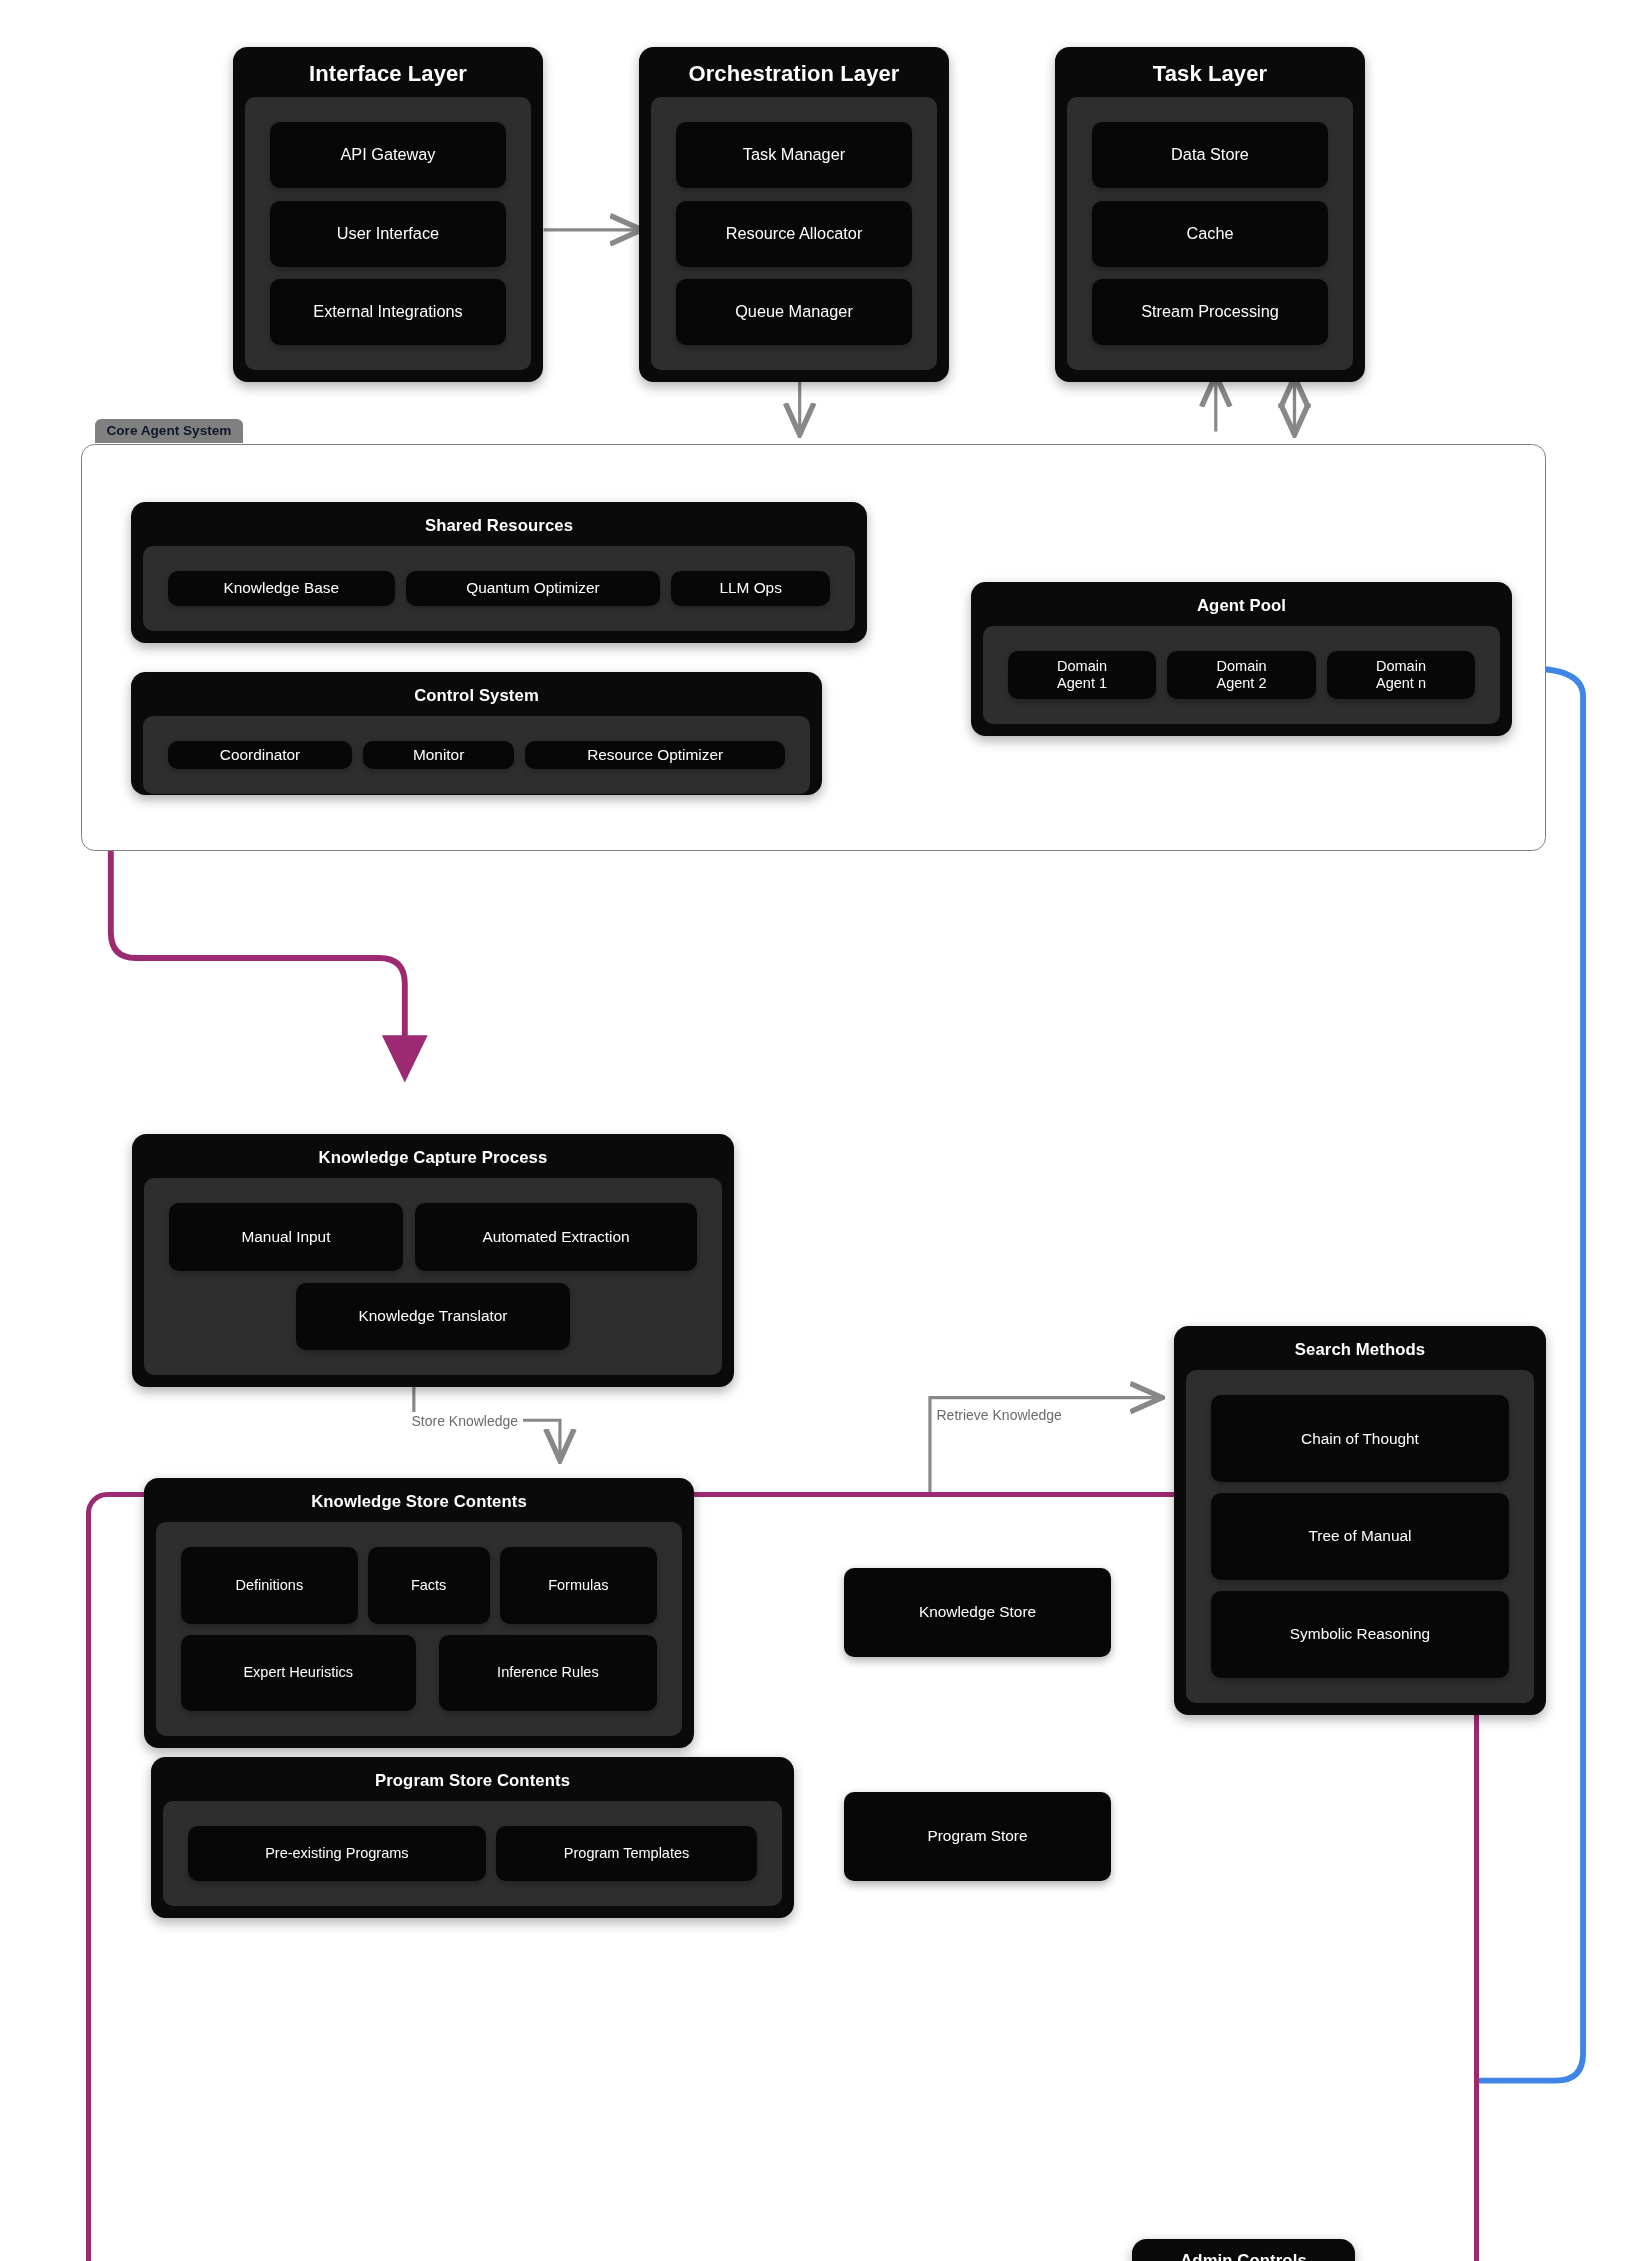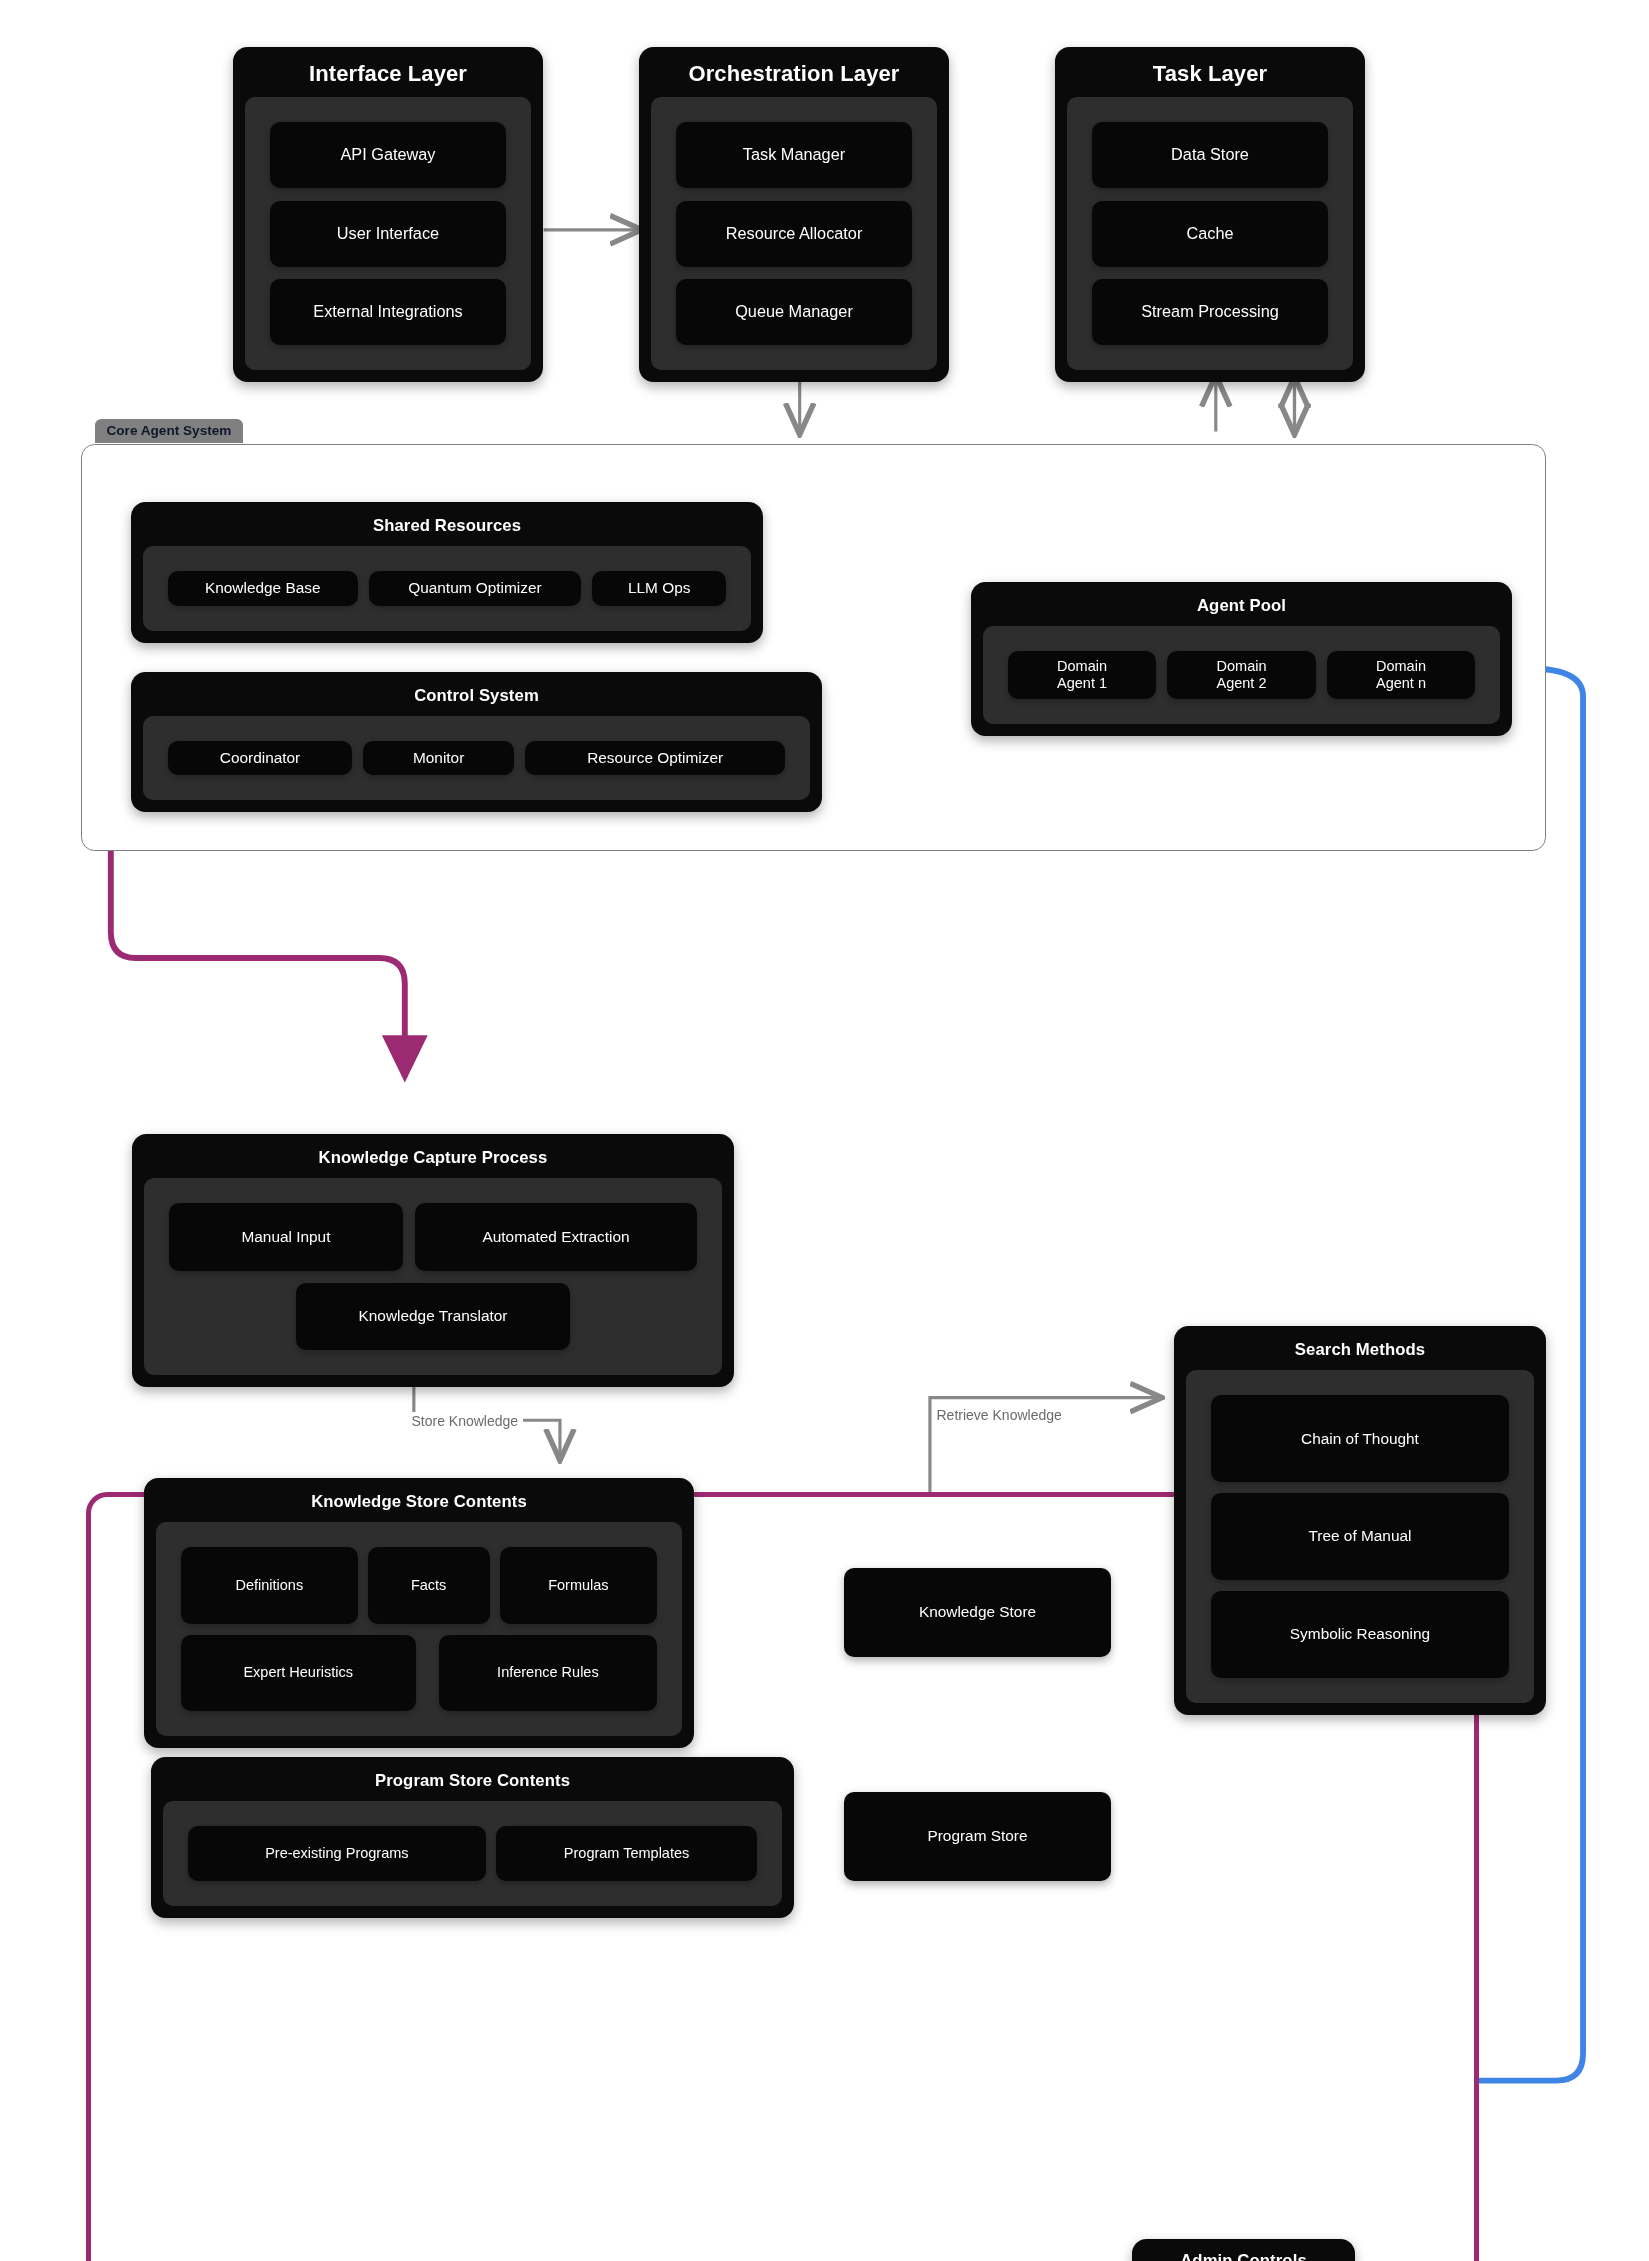--- a/index.html
+++ b/index.html
@@ -174,30 +174,30 @@
       <div class="node t-node-lg" style="flex:1">Data Store</div>
       <div class="node t-node-lg" style="flex:1">Cache</div>
       <div class="node t-node-lg" style="flex:1">Stream Processing</div>
     </div>
   </div>
 
   <div class="abs subgraph" style="left:81px; top:444px; width:1465px; height:407px;">
     <div class="tab t-tab">Core Agent System</div>
   </div>
 
-  <div class="abs card" style="left:131px; top:502px; width:632px; height:141px;">
+  <div class="abs card" style="left:131px; top:502px; width:736px; height:141px;">
     <div class="card-title t-title-md">Shared Resources</div>
     <div class="card-body row">
       <div class="node t-node-md" style="flex:1.15">Knowledge Base</div>
       <div class="node t-node-md" style="flex:1.3">Quantum Optimizer</div>
       <div class="node t-node-md" style="flex:0.78">LLM Ops</div>
     </div>
   </div>
 
-  <div class="abs card" style="left:131px; top:672px; width:691px; height:140px;">
+  <div class="abs card" style="left:131px; top:672px; width:691px; height:123px;">
     <div class="card-title t-title-md">Control System</div>
     <div class="card-body row">
       <div class="node t-node-md" style="flex:1">Coordinator</div>
       <div class="node t-node-md" style="flex:0.8">Monitor</div>
       <div class="node t-node-md" style="flex:1.45">Resource Optimizer</div>
     </div>
   </div>
 
   <div class="abs card" style="left:971px; top:582px; width:541px; height:154px;">
     <div class="card-title t-title-md">Agent Pool</div>

